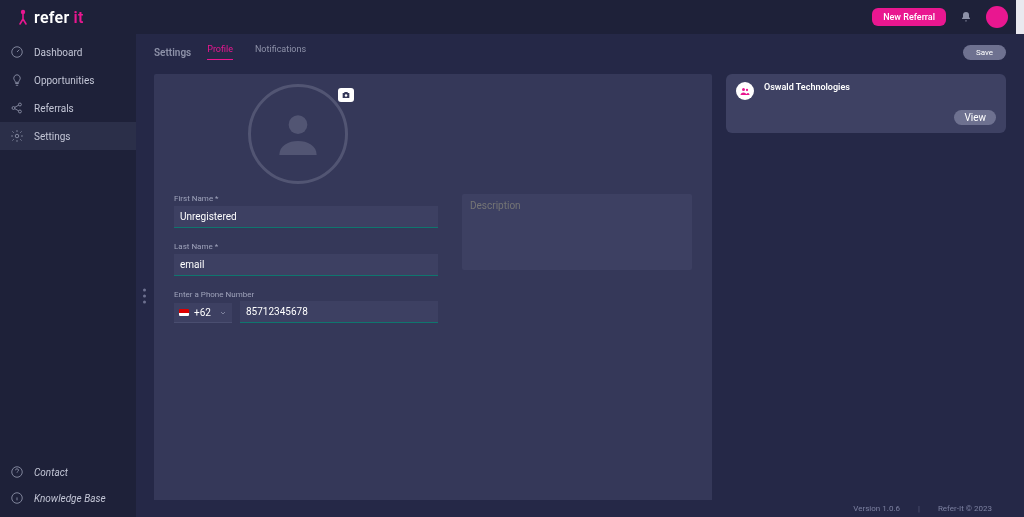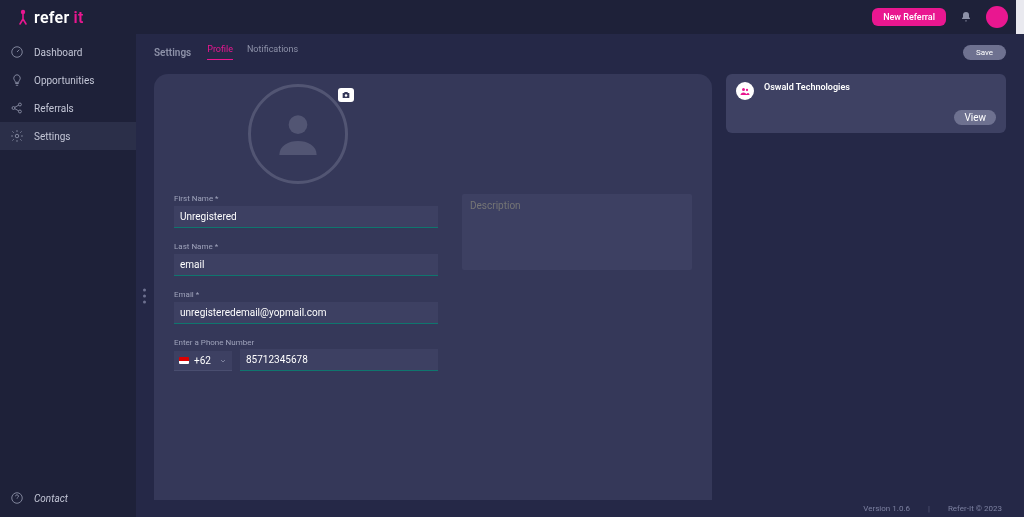--- a/index.html
+++ b/index.html
@@ -28,31 +28,31 @@
   .nav-item.active svg { stroke: #8d91a8; }
   .nav-bottom { margin-bottom: 6px; }
   .nav-bottom .nav-item { padding: 6px 10px; font-style: italic; }
 
   
   .content { flex: 1; background: #252847; position: relative; display:flex; flex-direction:column; }
 
   
   .settings-header { display:flex; align-items:center; padding: 10px 18px 0 18px; }
   .settings-title { font-size: 10px; color: #8d91a8; font-weight:600; }
-  .tabs { display:flex; gap: 14px; margin-left:16px; }
+  .tabs { display:flex; gap: 22px; margin-left:16px; }
   .tab { font-size: 9px; color:#8d91a8; padding-bottom:6px; cursor:pointer; position:relative; }
   .tab.active { color:#e91790; }
   .tab.active::after { content:""; position:absolute; left:0; right:0; bottom:0; height:1.5px; background:#e91790; }
   .settings-header-spacer { flex:1; }
   .btn-save { background:#6e7190; border:none; color:#fff; font-size:8px; padding:3px 13px; border-radius:9px; cursor:pointer; }
 
   
   .panels { display:flex; gap:14px; padding: 14px 18px 0 18px; flex:1; min-height:0; }
 
-  .panel-left { flex:1; background:#353859; border-radius:14px; padding: 8px 20px 24px 20px; position:relative; }
+  .panel-left { flex:1; background:#353859; border-radius:2px; padding: 8px 20px 24px 20px; position:relative; }
   .panel-right { width:280px; }
 
   
   .profile-avatar-wrap { position: relative; width: 100px; height:100px; margin: 2px 0 10px 74px; }
   .profile-avatar { width:100px; height:100px; border-radius:50%; border:3px solid #525573; display:flex; align-items:center; justify-content:center; }
   .profile-avatar svg { width:56px; height:56px; fill:#525573; }
   .camera-badge { position:absolute; top:4px; right:-6px; width:16px; height:14px; background:#fff; border-radius:3px; display:flex; align-items:center; justify-content:center; cursor:pointer; }
   .camera-badge svg { width:10px; height:10px; fill:#353859; }
 
   .form-cols { display:flex; gap:24px; }
@@ -77,21 +77,21 @@
   .drag-dots span { width:3px; height:3px; border-radius:50%; background:#6e7190; }
 
   
   .org-card { background:#3e4163; border-radius:6px; padding:8px 10px; display:flex; gap:10px; }
   .org-avatar { width:18px; height:18px; border-radius:50%; background:#fff; display:flex; align-items:center; justify-content:center; }
   .org-avatar svg { width:12px; height:12px; fill:#e91790;}
   .org-name { font-size:9px; color:#fff; font-weight:600; flex:1; }
   .btn-view { background:#6e7190; color:#fff; border:none; border-radius:8px; font-size:10px; padding:2px 10px; cursor:pointer;margin-top:28px; }
 
   
-  .footer { position:absolute; bottom:0; right:0; left:136px; background:#252847; display:flex; justify-content:flex-end; align-items:center; gap:18px; padding:4px 22px; font-size:8px; color:#7c80a0; }
+  .footer { position:absolute; bottom:0; right:10px; left:136px; background:#252847; display:flex; justify-content:flex-end; align-items:center; gap:18px; padding:4px 22px; font-size:8px; color:#7c80a0; }
   .footer-sep { color:#5a5e7d; }
 
   
   .scroll-track { position:absolute; top:0; right:0; width:8px; height:517px; background:#e9e9ef; }
 </style>
 </head>
 <body>
 
 <div class="scroll-track"></div>
 
@@ -147,20 +147,27 @@
       </div>
     </div>
     <div class="nav-bottom">
       <div class="nav-item">
         <svg viewBox="0 0 24 24">
             <circle cx="12" cy="12" r="9"></circle>
             <path d="M9.5 9a2.5 2.5 0 1 1 3.5 2.3c-.8.4-1 .9-1 1.7M12 17h0"></path>
           </svg>
         <span>Contact</span>
       </div>
+      <div class="nav-item">
+        <svg viewBox="0 0 24 24">
+            <circle cx="12" cy="12" r="9"></circle>
+            <path d="M12 8h0M12 11v5"></path>
+          </svg>
+        <span>Knowledge Base</span>
+      </div>
     </div>
   </div>
 
   <div class="content">
     <div class="settings-header">
       <span class="settings-title">Settings</span>
       <div class="tabs">
         <div class="tab active">Profile</div>
         <div class="tab">Notifications</div>
       </div>
@@ -193,24 +200,20 @@
 
         <div class="form-cols">
           <div class="form-col-left">
             <div class="field-group">
               <label class="field-label">First Name *</label>
               <input class="field-input" value="Unregistered" style="">
             </div>
             <div class="field-group">
               <label class="field-label">Last Name *</label>
               <input class="field-input" value="email" style="">
-            </div>
-            <div class="field-group">
-              <label class="field-label">Email *</label>
-              <input class="field-input" value="unregisteredemail@yopmail.com" style="">
             </div>
             <div class="field-group">
               <label class="field-label">Enter a Phone Number</label>
               <div class="phone-row">
                 <div class="phone-code">
                   <div class="flag"></div>
                   <span class="phone-code-text">+62</span>
                   <svg viewBox="0 0 24 24">
                       <path d="M6 9l6 6 6-6"></path>
                     </svg>

